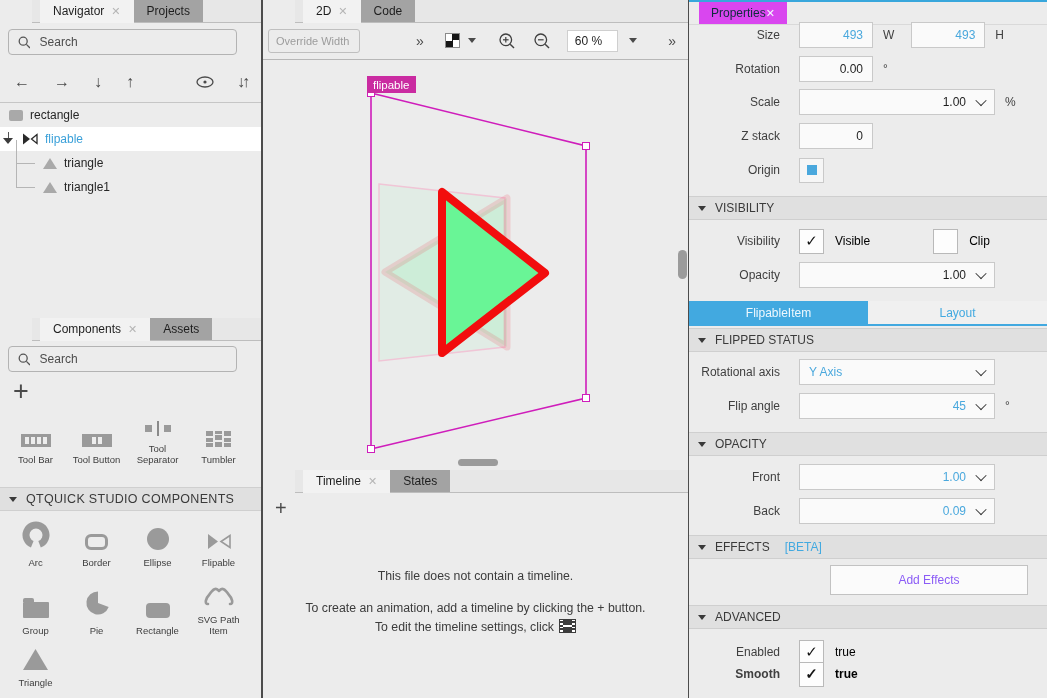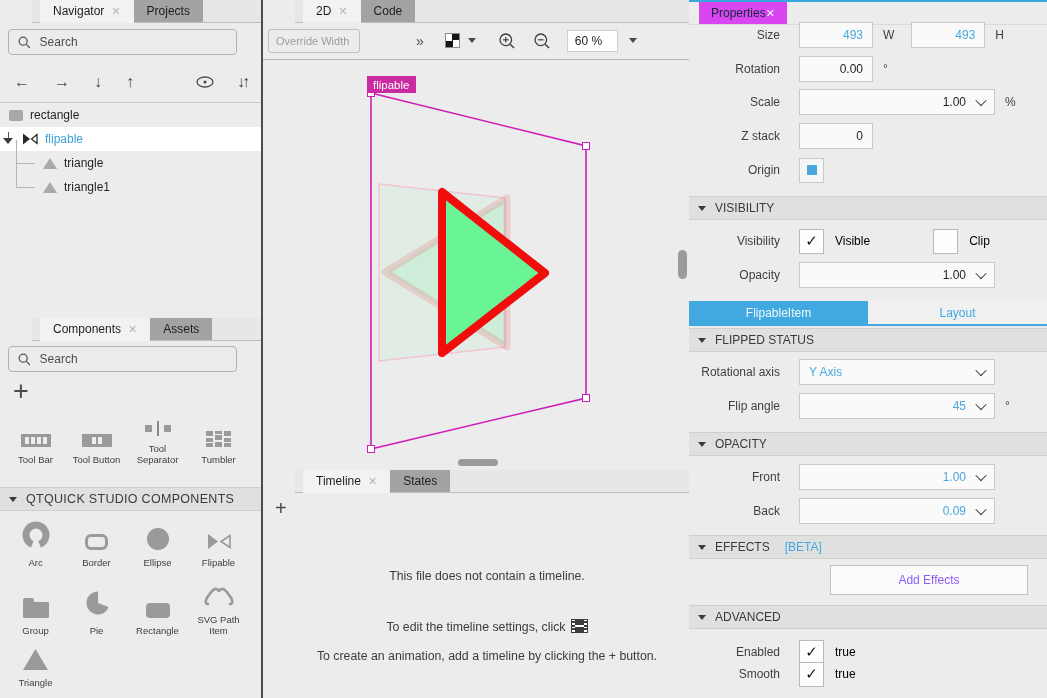--- a/index.html
+++ b/index.html
@@ -56,21 +56,21 @@
   .ic-tumbler i{width:7px;height:16px;background:linear-gradient(#9a9a9a 0 5px,#ededed 5px 7px,#9a9a9a 7px 11px,#ededed 11px 12.5px,#9a9a9a 12.5px);}
   .ic-tumbler i:nth-child(2){background:linear-gradient(#9a9a9a 0 3px,#ededed 3px 4.5px,#9a9a9a 4.5px 9px,#ededed 9px 11px,#9a9a9a 11px);}
   .ic-border{width:23px;height:16px;border:3.5px solid #9a9a9a;border-radius:6px;box-sizing:border-box;}
   .ic-ellipse{width:22px;height:22px;border-radius:50%;background:#9a9a9a;}
   .ic-group{position:relative;width:26px;height:16px;background:#9a9a9a;border-radius:1px;margin-top:5px;}
   .ic-group::before{content:"";position:absolute;left:0;top:-4px;width:11px;height:4px;background:#9a9a9a;border-radius:2px 2px 0 0;}
   .ic-rect2{width:24px;height:15px;background:#9a9a9a;border-radius:4px;}
   .ic-hex{width:25px;height:22px;background:#9a9a9a;clip-path:polygon(27% 0,73% 0,100% 50%,73% 100%,27% 100%,0 50%);}
   .ic-tri-b{width:25px;height:21px;background:#9a9a9a;clip-path:polygon(50% 0,0 100%,100% 100%);}
   
-  .panel-mid{position:absolute;left:263px;top:0;width:425px;height:698px;border-right:1px solid #4c4c4c;background:#ececec;padding-left:23px;}
+  .panel-mid{position:absolute;left:263px;top:0;width:425px;height:698px;border-right:1px solid #4c4c4c;background:#ececec;}
   .toolbar{position:absolute;left:0;right:0;top:22px;height:38px;border-bottom:1px solid #b7b7b7;
            display:flex;align-items:center;padding:0 5px;box-sizing:border-box;}
   .ov-input{width:92px;height:24px;border:1px solid #bfbfbf;border-radius:3px;background:transparent;
             font:11px "Liberation Sans",sans-serif;color:#9c9c9c;padding:0 7px;box-sizing:border-box;}
   .ov-input::placeholder{color:#9c9c9c;opacity:1;}
   .ovfl{font-size:14px;color:#4a4a4a;}
   .checker{width:13px;height:13px;background:conic-gradient(#161616 0 25%,#fff 0 50%,#161616 0 75%,#fff 0);
            outline:1px solid #8a8a8a;}
   .dtri{width:0;height:0;border-left:4px solid transparent;border-right:4px solid transparent;border-top:5px solid #4a4a4a;}
   .zoom-combo{width:51px;height:22px;background:#fff;border:1px solid #cfcfcf;display:flex;align-items:center;
@@ -350,21 +350,21 @@
         <span class="x">✕</span>
       </div>
       <div class="tab inactive">
         <span>States</span>
       </div>
     </div>
 
     <div class="tl-content">
       <span class="plusbtn" style="left:12px;top:6px;font-size:20px;">+</span>
       <div class="tl-line" style="top:77px;">This file does not contain a timeline.</div>
-      <div class="tl-line" style="top:109px;margin-top:48px;">To create an animation, add a timeline by clicking the + button.</div>
+      <div class="tl-line" style="top:109px;">To create an animation, add a timeline by clicking the + button.</div>
       <div class="tl-line" style="top:127px;">
         <span>To edit the timeline settings, click</span><span class="film"></span>
       </div>
     </div>
   </div>
 
   <div class="panel-right">
     <div class="ptabbar">
       <div class="ptab">
         <span>Properties</span>
@@ -502,20 +502,20 @@
       <span class="caret"></span>
       <span>ADVANCED</span>
     </div>
 
     <div class="prow" style="top:637px;">
       <span class="plabel">Enabled</span>
       <span class="cb">✓</span>
       <span class="cb-lab">true</span>
     </div>
 
-    <div class="prow" style="top:659px;">
+    <div class="prow" style="top:659px;font-weight:bold;">
       <span class="plabel">Smooth</span>
       <span class="cb">✓</span>
       <span class="cb-lab">true</span>
     </div>
   </div>
 
 </div>
 
 </body></html>

